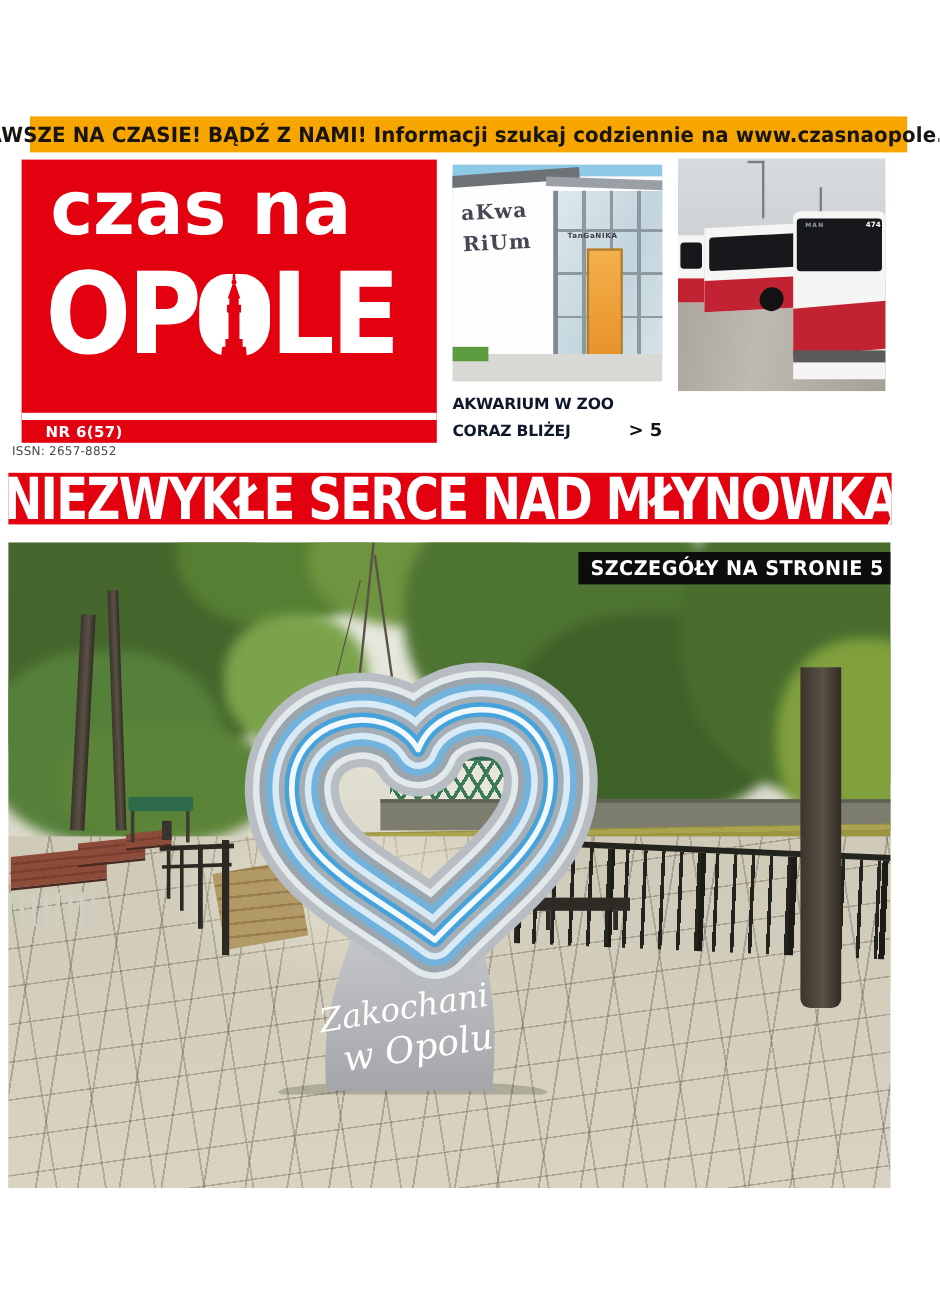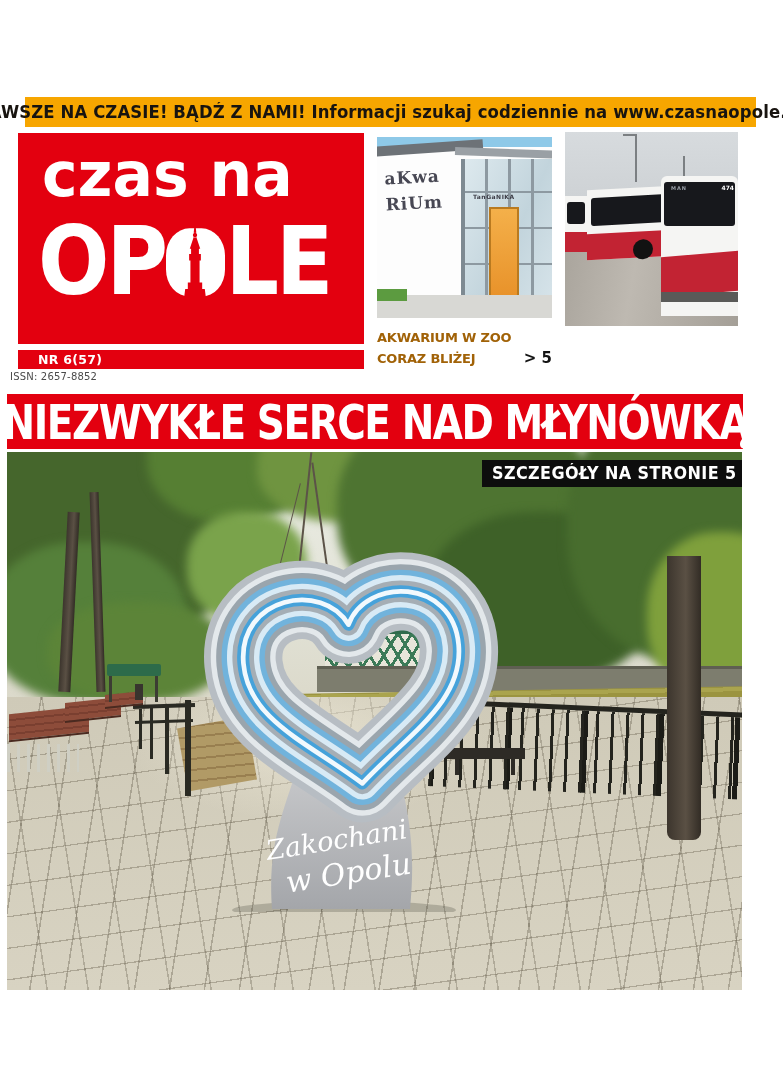--- a/index.html
+++ b/index.html
@@ -24,21 +24,21 @@
   .o-tower svg{position:absolute;left:50%;top:-4%;transform:translateX(-50%);height:108%;}
   .mast-divider{left:0;top:211px;width:346px;height:6px;background:#ffffff;}
   .mast-footer{left:0;top:217px;width:346px;height:19px;display:flex;align-items:center;
     justify-content:space-between;padding:0 20px;box-sizing:border-box;}
   .mast-footer span{color:#fff;font-weight:bold;font-size:12.5px;letter-spacing:0.3px;white-space:nowrap;}
   .issn{left:10px;top:371px;font-size:10px;color:#4a4a4a;letter-spacing:0.2px;}
 
   
   .teaser-img{overflow:hidden;background:#eef0f1;}
   .t-caption{top:330px;display:flex;flex-direction:column;gap:3px;}
-  .t-caption .l1,.t-caption .l2t{font-size:13px;font-weight:bold;color:#a16207;line-height:1.25;
+  .t-caption .l1,.t-caption .l2t{font-size:13px;font-weight:bold;color:#0f172a;line-height:1.25;
     letter-spacing:-0.2px;white-space:nowrap;}
   .t-caption .l2{display:flex;justify-content:space-between;align-items:baseline;}
   .t-caption .pref{font-size:15px;font-weight:bold;color:#141414;}
 
   
   .aq-sky{left:0;top:0;width:100%;height:26px;background:#8ec9e8;}
   .aq-bld{left:0;top:10px;width:100%;height:148px;background:#fdfdfd;}
   .aq-roof{left:-4px;top:6px;width:110px;height:10px;background:#6d7277;transform:rotate(-4deg);}
   .aq-roof2{left:78px;top:12px;width:110px;height:8px;background:#9aa0a5;transform:rotate(2deg);}
   .aq-walltxt{left:8px;top:28px;font-family:"DejaVu Serif",serif;font-weight:bold;color:#474753;
@@ -63,21 +63,21 @@
     background:linear-gradient(100deg,#a9a49c,#beb9b1 40%,#a49f97);}
   .lamp{background:#7b7f82;}
   .bus{background:#f5f5f3;}
   .bus-win{background:#17181c;border-radius:3px;}
   .bus-red{background:#c22333;}
   .bus-no{position:absolute;color:#fff;font-size:6px;font-weight:bold;}
   .bus-brand{position:absolute;color:#9aa0a8;font-size:5px;font-weight:bold;letter-spacing:1px;}
   .wheel{background:#121212;border-radius:50%;}
 
   
-  .headline{left:7px;top:394px;width:736px;height:55px;background:#e3000f;
+  .headline{left:7px;top:394px;width:736px;height:43px;background:#e3000f;
     display:flex;align-items:center;justify-content:center;overflow:hidden;}
   .headline span{color:#fff;font-weight:bold;font-size:41px;white-space:nowrap;
     letter-spacing:-1.5px;transform:scale(0.95,1.18);}
 
   
   .photo{left:7px;top:452px;width:735px;height:538px;overflow:hidden;
     background:linear-gradient(#eceee6 0%,#e2e3d7 28%,#d8d4c4 55%,#d2cdbc 100%);}
   .tree{position:absolute;border-radius:46%;filter:blur(5px);}
   .branch{position:absolute;background:#5c5348;}
   .trunk{position:absolute;background:linear-gradient(90deg,#3c352d,#5a5044 55%,#322c25);}

